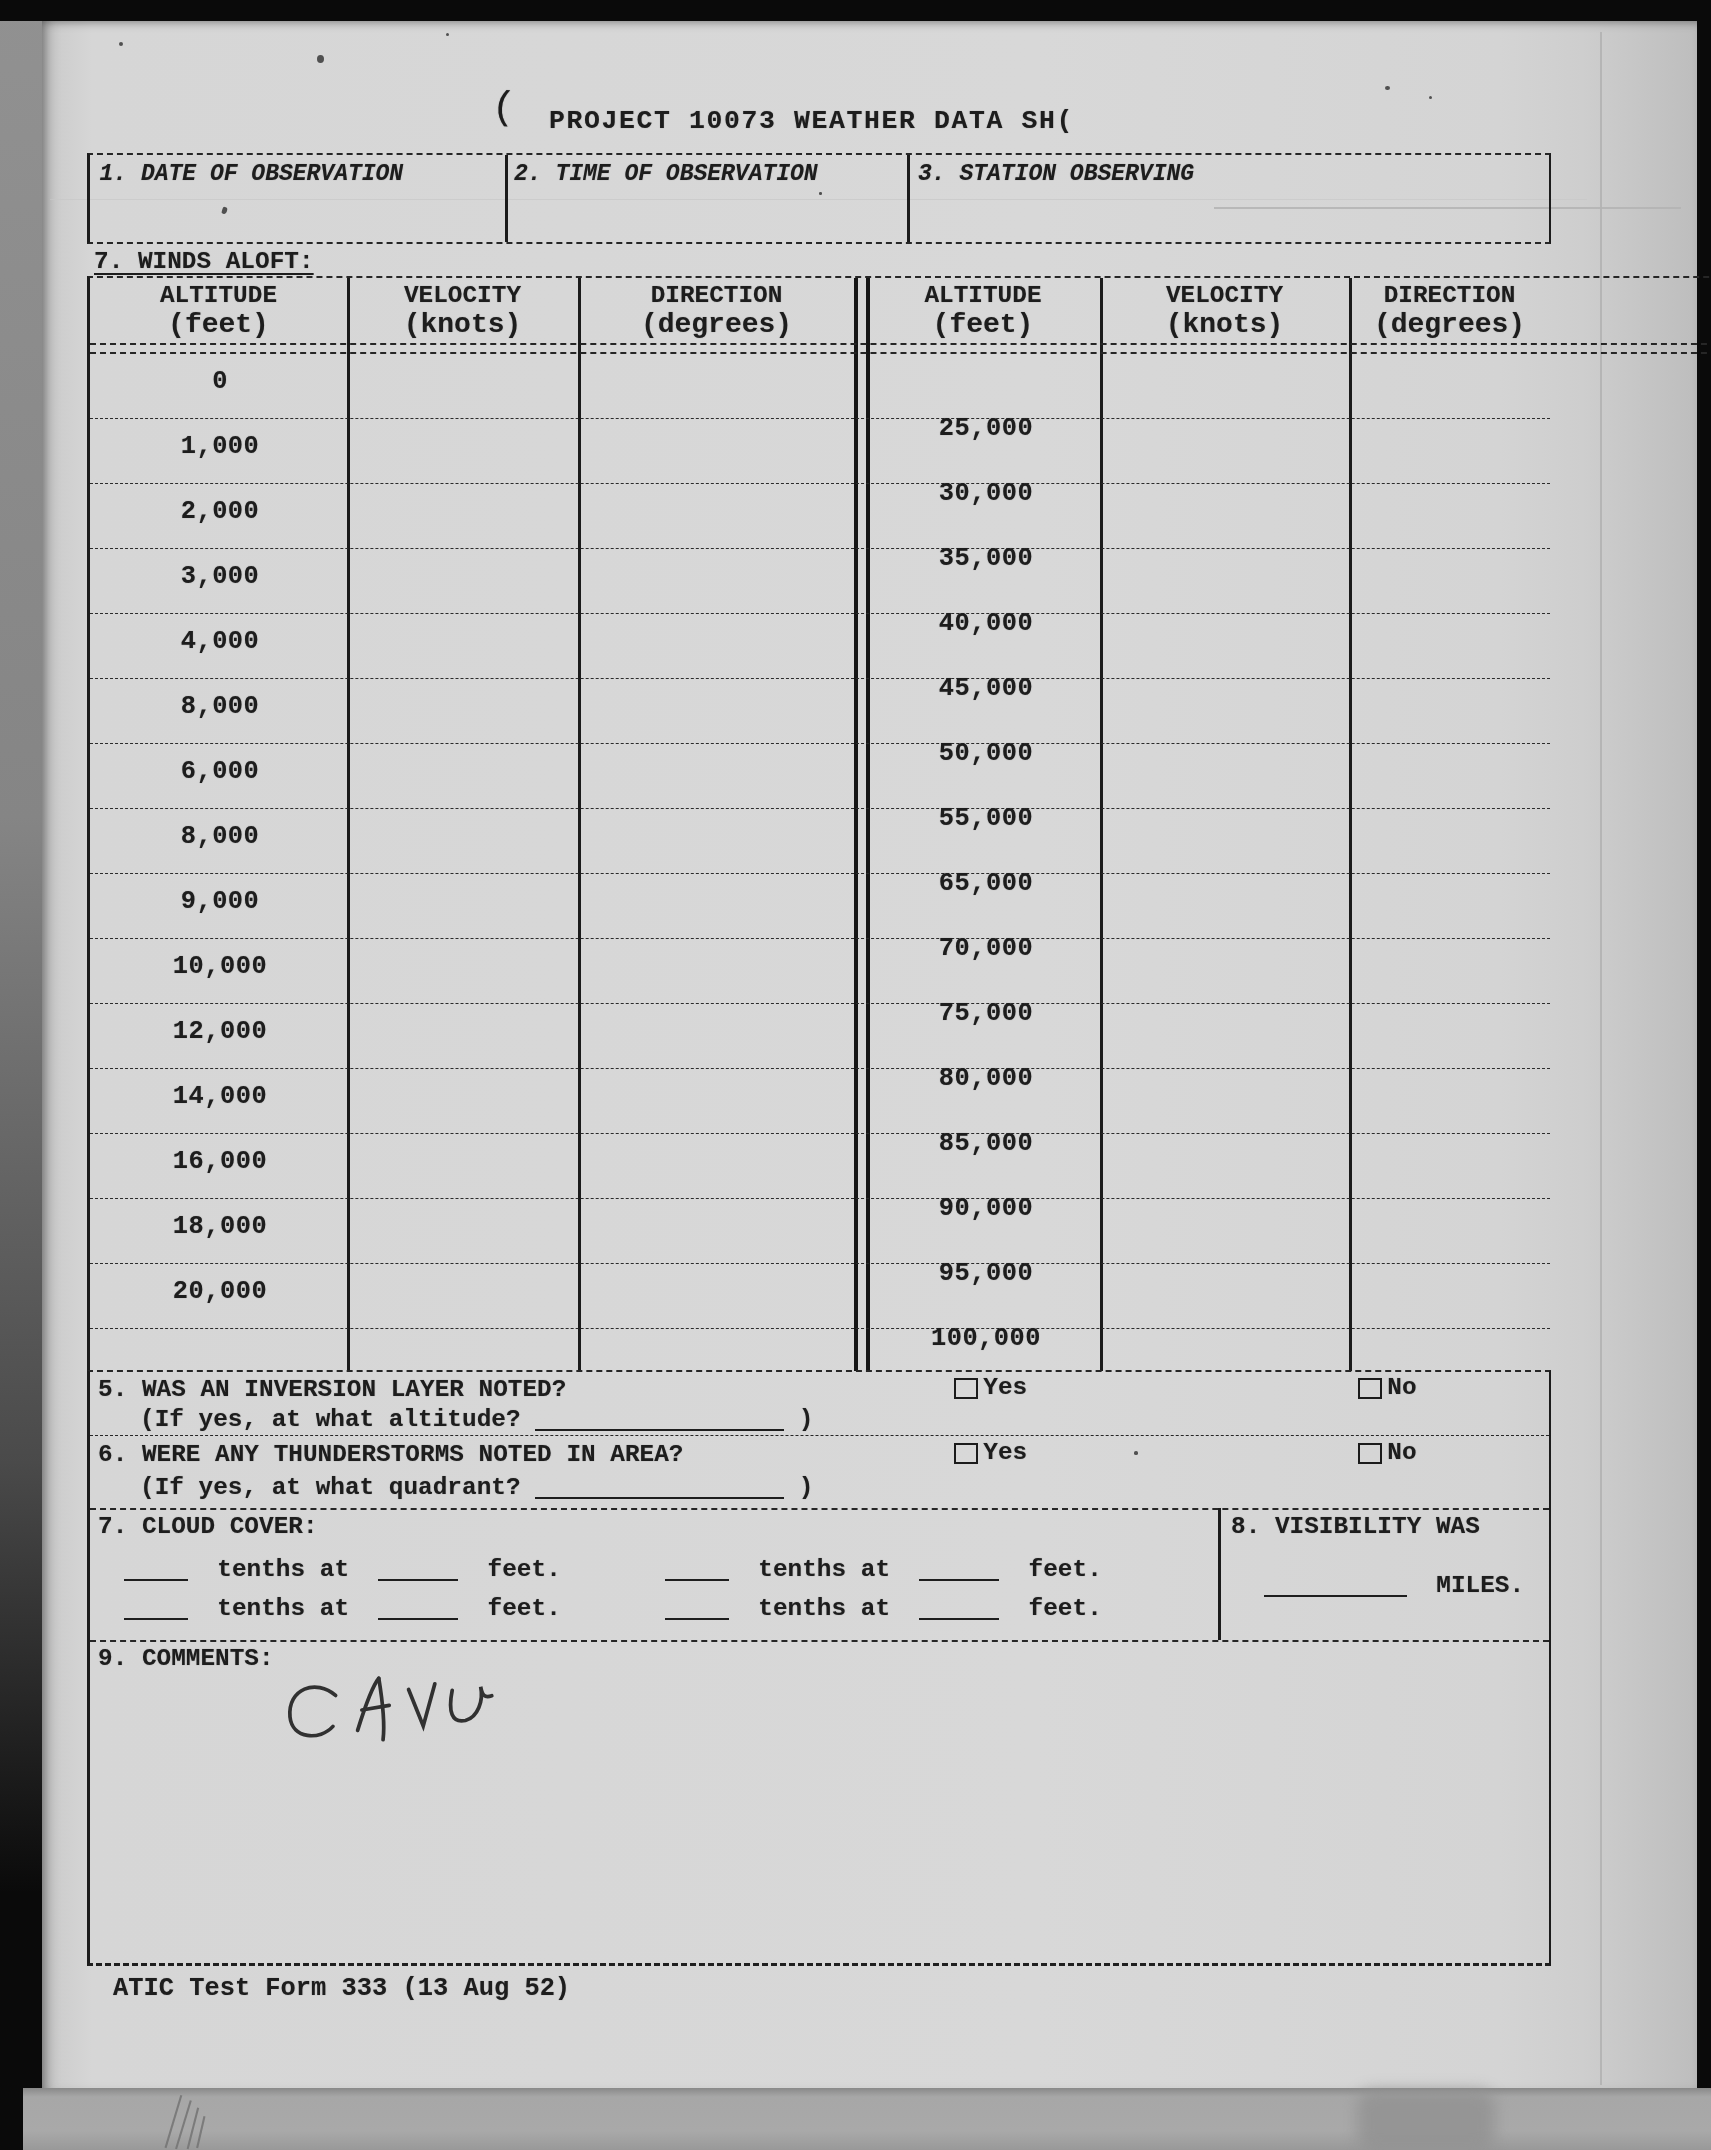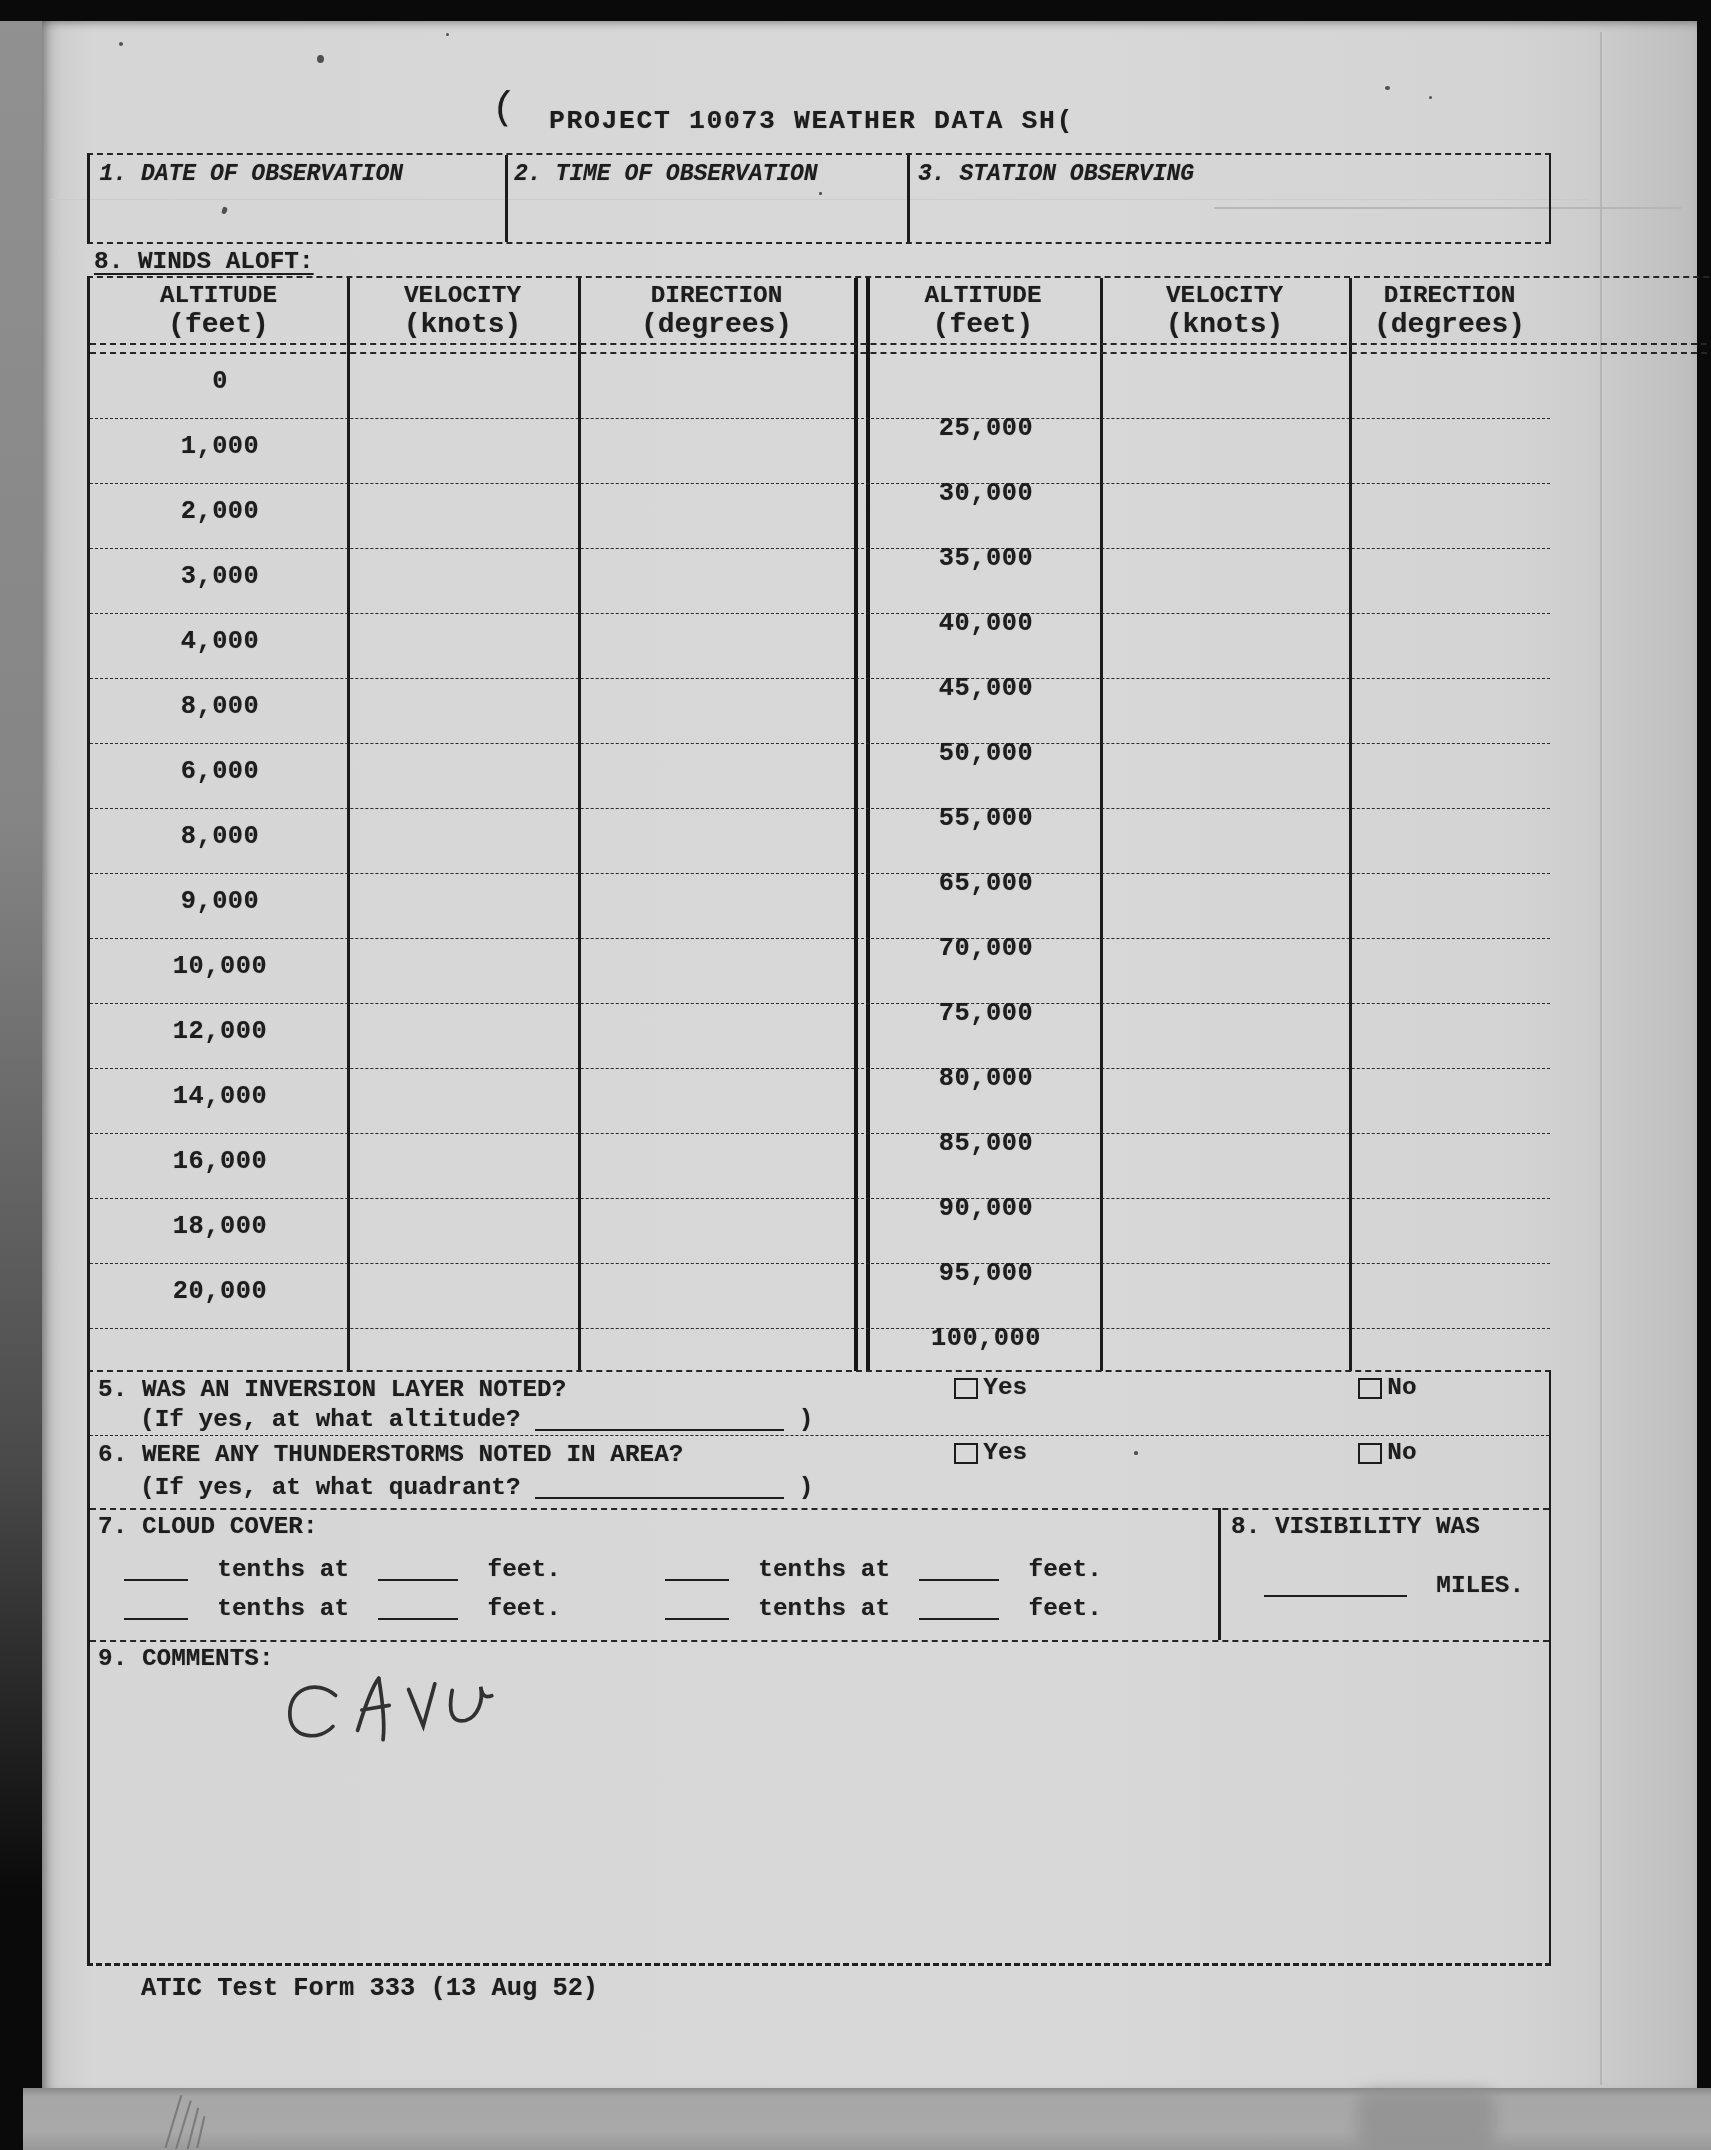--- a/index.html
+++ b/index.html
@@ -18,21 +18,21 @@
       background:linear-gradient(180deg,#898989 0%,#a7a7a7 14%,#a9a9a9 68%,#989898 100%);}
   .bottom-left-black{left:0;top:2067px;width:23px;height:83px;background:#0a0a0a;}
   .bottom-shadow{left:1357px;top:2090px;width:138px;height:61px;background:#8f8f8f;
       filter:blur(7.4px);opacity:.75;border-radius:16px;}
   .crease-v{left:1600px;top:32px;width:1.6px;height:2053px;background:#aeaeae;opacity:.75;}
   .crease-h1{left:1214px;top:207px;width:467px;height:1.6px;background:#b3b3b3;opacity:.85;}
   .crease-h2{left:50px;top:199px;width:1537px;height:1.1px;background:#c7c7c7;opacity:.7;}
   
   .ink{font-weight:700;text-shadow:0 0 1.1px rgba(25,25,25,.38);white-space:nowrap;}
   .t44{font-size:23px;line-height:1.1;} .t46{font-size:24.4px;line-height:1.1;}
-  .t48{font-size:25.4px;line-height:1.1;margin-left:28px;} .t50{font-size:26.5px;line-height:1.15;}
+  .t48{font-size:25.4px;line-height:1.1;} .t50{font-size:26.5px;line-height:1.15;}
   
   .hdr-box{left:87px;top:153px;width:1464px;height:91px;box-sizing:border-box;
       border-top:2.7px dashed #262626;border-bottom:2.7px dashed #262626;
       border-left:3.7px solid #1c1c1c;border-right:2.7px solid #1c1c1c;font-style:italic;}
   .winds-box{left:87px;top:276px;width:1692px;height:1095px;box-sizing:border-box;
       border-top:2.7px dashed #262626;border-left:3.7px solid #1c1c1c;border-right:2.7px solid #2a2a2a;}
   .lower-box{left:87px;top:1370px;width:1464px;height:596px;box-sizing:border-box;
       border-top:2.1px dashed #262626;border-bottom:3.7px dashed #1f1f1f;
       border-left:3.7px solid #1c1c1c;border-right:2.7px solid #1c1c1c;}
   .vline{position:absolute;top:0;width:2.7px;height:100%;background:#1b1b1b;}
@@ -83,21 +83,21 @@
   <div class="abs ink t50" style="left:549px;top:106px;letter-spacing:1.6px;">PROJECT 10073 WEATHER DATA SH(</div>
 
   <div class="abs hdr-box">
     <div class="vline" style="left:415px;"></div>
     <div class="vline" style="left:817px;"></div>
     <div class="abs ink t44" style="left:9.5px;top:7.4px;">1. DATE OF OBSERVATION</div>
     <div class="abs ink t44" style="left:424px;top:7.4px;text-align:center;">2. TIME OF OBSERVATION</div>
     <div class="abs ink t44" style="left:828px;top:7.4px;">3. STATION OBSERVING</div>
   </div>
 
-  <div class="abs ink t46" style="left:94px;top:249px;text-decoration:underline;text-decoration-thickness:2.1px;text-underline-offset:5.3px;">8. WINDS ALOFT:</div>
+  <div class="abs ink t46" style="left:94px;top:249px;text-decoration:underline;text-decoration-thickness:2.1px;text-underline-offset:5.3px;">7. WINDS ALOFT:</div>
 
   <div class="abs winds-box">
 
     <div class="vline" style="left:257px;"></div>
     <div class="vline" style="left:488px;"></div>
     <div class="vline" style="left:764px;width:3.7px;background:#161616;"></div>
     <div class="vline" style="left:776px;width:3.7px;background:#161616;"></div>
     <div class="vline" style="left:1010px;"></div>
     <div class="vline" style="left:1259px;"></div>
 

